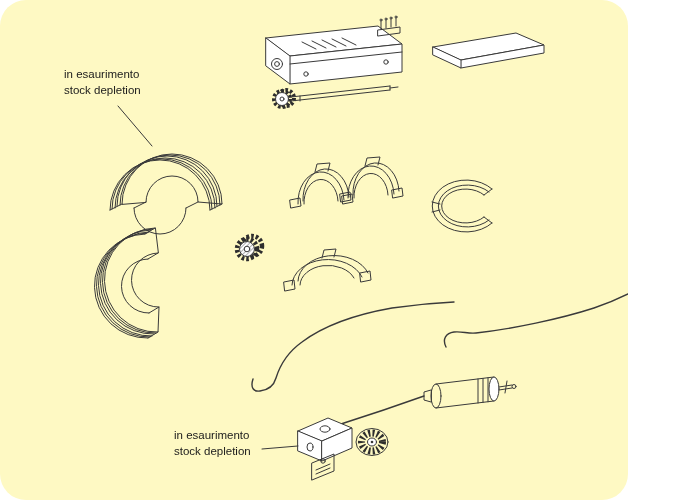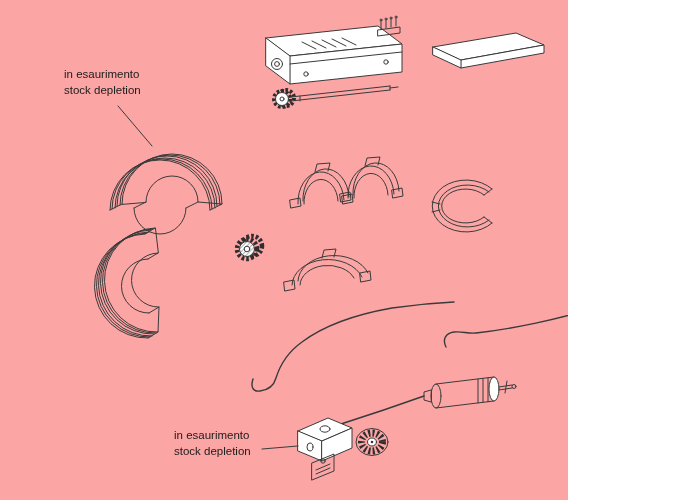--- a/index.html
+++ b/index.html
@@ -1,17 +1,17 @@
 <!DOCTYPE html>
 <html><head>
 <meta charset="utf-8">
 <style>
   html,body{margin:0;padding:0;background:#fff;}
-  .stage{position:relative;width:568px;height:500px;background:#fca5a5;overflow:hidden;
-         font-family:"Liberation Sans", sans-serif;}
+  .stage{position:relative;width:628px;height:500px;background:#fef9c3;overflow:hidden;
+         font-family:"Liberation Sans", sans-serif;border-radius:26px;}
   .stage svg{position:absolute;left:0;top:0;}
   .annotation{position:absolute;font-size:11.5px;line-height:16px;color:#1b1b1b;}
   
   svg .d{stroke:#3a3a3a;stroke-width:1;fill:none;stroke-linecap:round;stroke-linejoin:round;}
   svg .w{stroke-width:1.4;}
   svg .f{fill:#ffffff;}
   svg .hatch{fill:url(#hatch);}
   svg .teeth{stroke:#2e2e2e;fill:none;}
 </style>
 </head>

